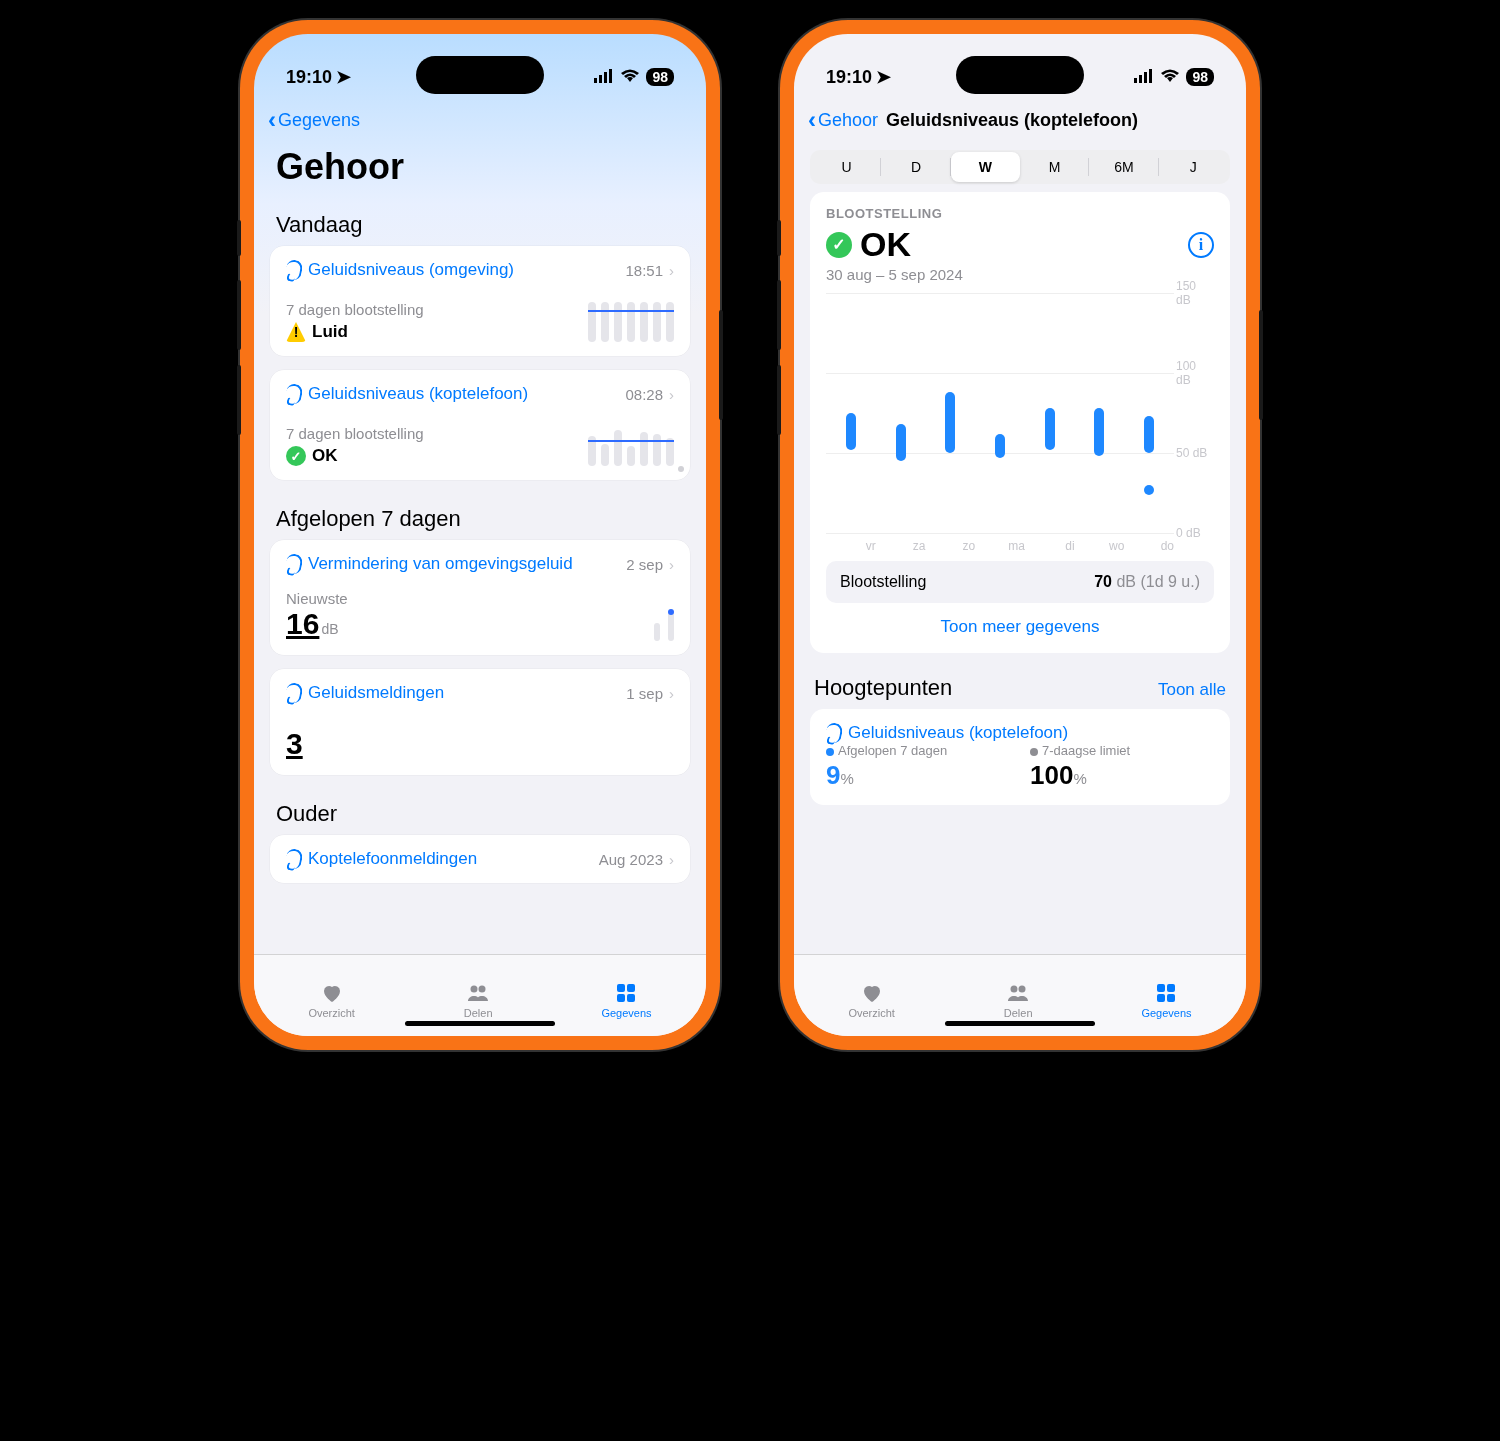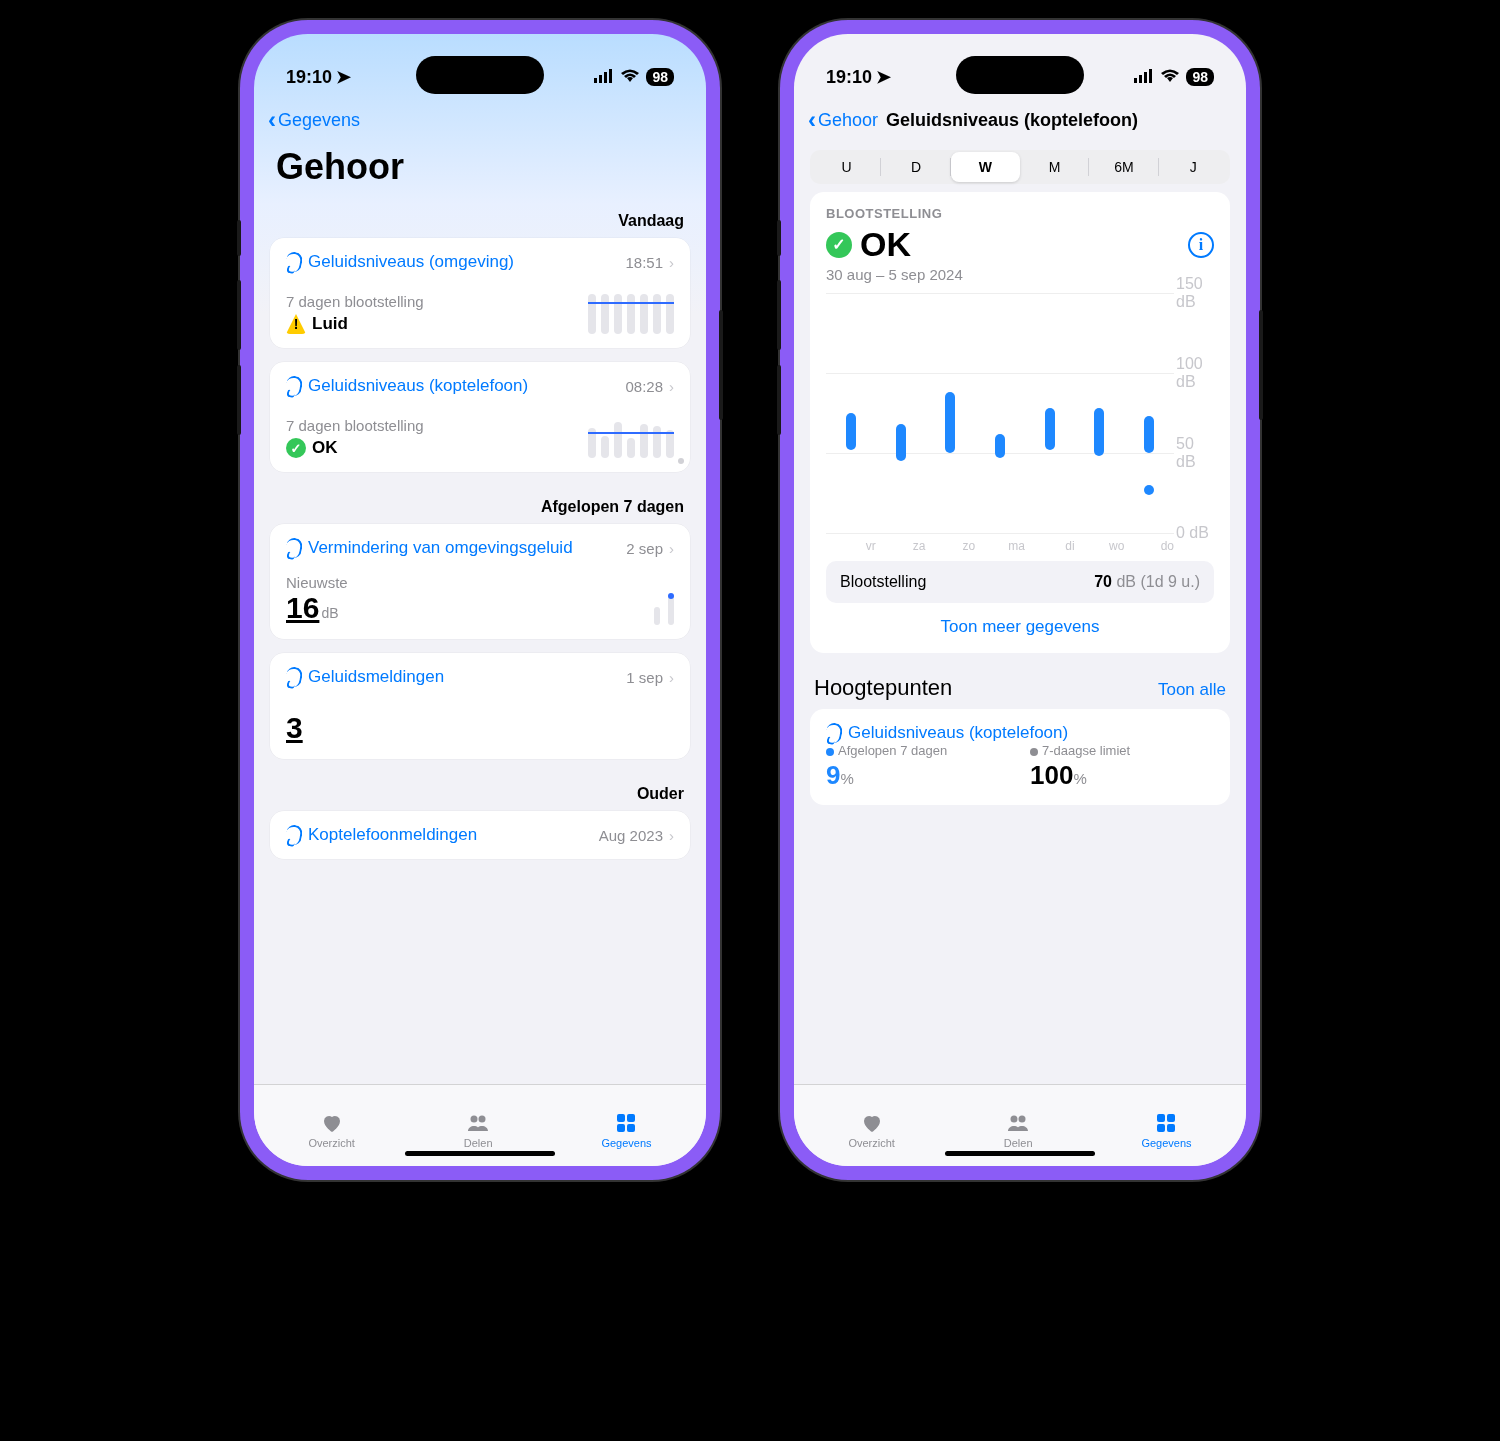--- a/index.html
+++ b/index.html
@@ -1,31 +1,31 @@
 <!DOCTYPE html>
 <html><head>
 <meta charset="utf-8">
 <style>
 * { box-sizing: border-box; margin: 0; padding: 0; font-family: -apple-system, BlinkMacSystemFont, "Segoe UI", Helvetica, Arial, sans-serif; }
 body { background:#000; display:flex; gap:60px; justify-content:center; align-items:flex-start; padding:20px; }
-.phone { width:480px; height:1160px; background:#8b5cf6; border-radius:68px; padding:14px; position:relative; box-shadow:0 0 0 2px #333; }
+.phone { width:480px; height:1030px; background:#f97316; border-radius:68px; padding:14px; position:relative; box-shadow:0 0 0 2px #333; }
 .screen { width:100%; height:100%; border-radius:54px; overflow:hidden; position:relative; display:flex; flex-direction:column; }
 .screen.left { background:linear-gradient(180deg,#b9ddff 0%, #e8f0ff 170px, #f2f2f7 280px); }
 .screen.right { background:#f2f2f7; }
 .island { position:absolute; top:22px; left:50%; transform:translateX(-50%); width:128px; height:38px; background:#000; border-radius:20px; z-index:50; }
 .statusbar { display:flex; justify-content:space-between; align-items:center; padding:22px 32px 0; height:64px; font-weight:600; font-size:18px; }
 .sb-left { display:flex; align-items:center; gap:4px; }
 .sb-right { display:flex; align-items:center; gap:6px; }
 .batt { background:#000; color:#fff; border-radius:8px; padding:1px 6px; font-size:14px; font-weight:700; }
 .nav { display:flex; align-items:center; padding:8px 14px; height:44px; }
 .back { color:#007aff; display:flex; align-items:center; font-size:18px; gap:2px; }
 .navtitle { font-weight:600; font-size:18px; margin-left:8px; }
 .title-lg { font-size:36px; font-weight:800; padding:4px 22px 12px; }
 .content { flex:1; overflow:hidden; padding:0 16px; }
-.sect-h { font-size:16px; font-weight:700; padding:12px 6px 8px;text-align:right; }
+.sect-h { font-size:22px; font-weight:400; padding:12px 6px 8px; }
 .card { background:#fff; border-radius:14px; padding:14px 16px; margin-bottom:14px; box-shadow:0 0 0 0.5px rgba(0,0,0,0.05); }
 .row { display:flex; align-items:center; justify-content:space-between; }
 .link { color:#007aff; font-weight:500; display:flex; align-items:center; gap:6px; font-size:17px; }
 .ear-icon { width:16px; height:20px; border:2.2px solid #007aff; border-radius:10px 10px 10px 2px; border-bottom-width:0; border-left-width:0; display:inline-block; transform:rotate(8deg); position:relative; }
 .ear-icon::after{content:'';position:absolute;width:6px;height:6px;border:2px solid #007aff;border-radius:50%;border-top:none;border-right:none;bottom:-2px;left:2px;}
 .time-right { color:#8e8e93; font-size:15px; display:flex; align-items:center; gap:6px; }
 .chev { color:#c7c7cc; }
 .subrow { display:flex; justify-content:space-between; align-items:flex-end; margin-top:16px; }
 .subtext { color:#8e8e93; font-size:15px; }
 .status-line { display:flex; align-items:center; gap:6px; margin-top:4px; font-weight:700; font-size:17px; }
@@ -49,21 +49,21 @@
 .panel { background:#fff; border-radius:14px; margin:0 16px 14px; padding:14px 16px; }
 .label-sm { color:#8e8e93; font-size:13px; font-weight:600; letter-spacing:0.5px; }
 .ok-big { display:flex; align-items:center; gap:8px; margin-top:4px; }
 .ok-big .t { font-size:34px; font-weight:800; }
 .ok-big .badge-ok { width:26px; height:26px; font-size:16px; }
 .info-btn { width:26px; height:26px; border:2px solid #007aff; border-radius:50%; color:#007aff; display:flex; align-items:center; justify-content:center; font-family:serif; font-weight:bold; font-size:16px; }
 .daterange { color:#8e8e93; font-size:15px; margin-top:2px; }
 .chartbox { position:relative; height:260px; margin-top:10px; }
 .grid { position:absolute; inset:0 40px 20px 0; }
 .gline { position:absolute; left:0; right:0; border-top:1px solid #eee; }
-.glab { position:absolute; right:-40px; font-size:16px; color:#c7c7cc; transform:translateY(-50%); width:38px; text-align:left; }
+.glab { position:absolute; right:-40px; font-size:12px; color:#c7c7cc; transform:translateY(-50%); width:38px; text-align:left; }
 .xaxis { position:absolute; bottom:0; left:0; right:40px; display:flex;text-align:right; }
 .xl { flex:1; font-size:12px; color:#c7c7cc; }
 .rangebars { position:absolute; inset:0 40px 20px 0; display:flex; }
 .rcol { flex:1; position:relative; }
 .rbar { position:absolute; left:50%; transform:translateX(-50%); width:10px; background:#1e88ff; border-radius:5px; }
 .rdot { position:absolute; left:50%; transform:translateX(-50%); width:10px; height:10px; background:#1e88ff; border-radius:50%; }
 .inset { background:#f2f2f7; border-radius:10px; padding:12px 14px; display:flex; justify-content:space-between; margin-top:8px; font-size:16px; }
 .inset .v { color:#8e8e93; }
 .inset .v b { color:#000; font-weight:700; }
 .morelink { text-align:center; color:#007aff; font-size:17px; padding:14px 0 2px; }

